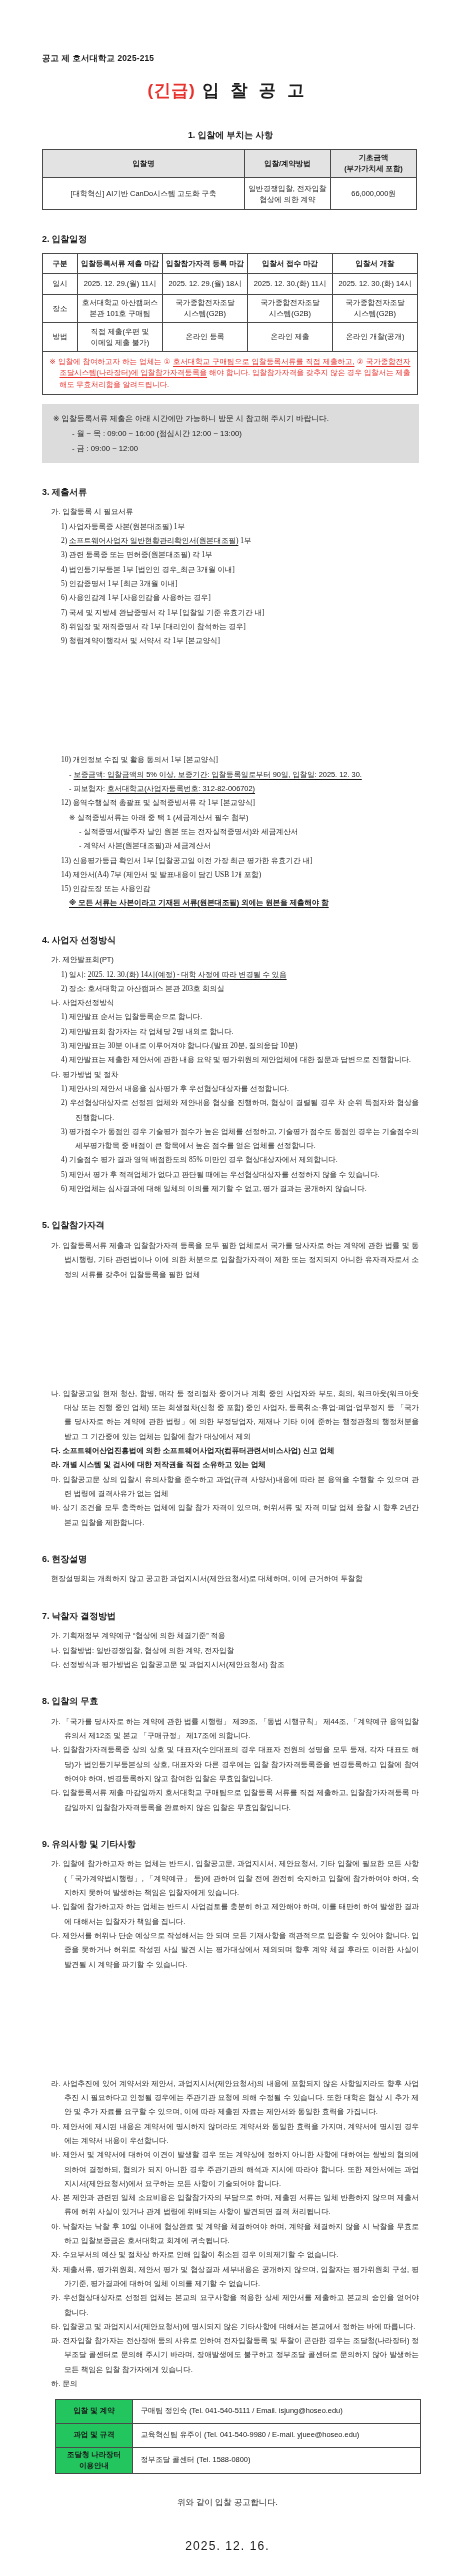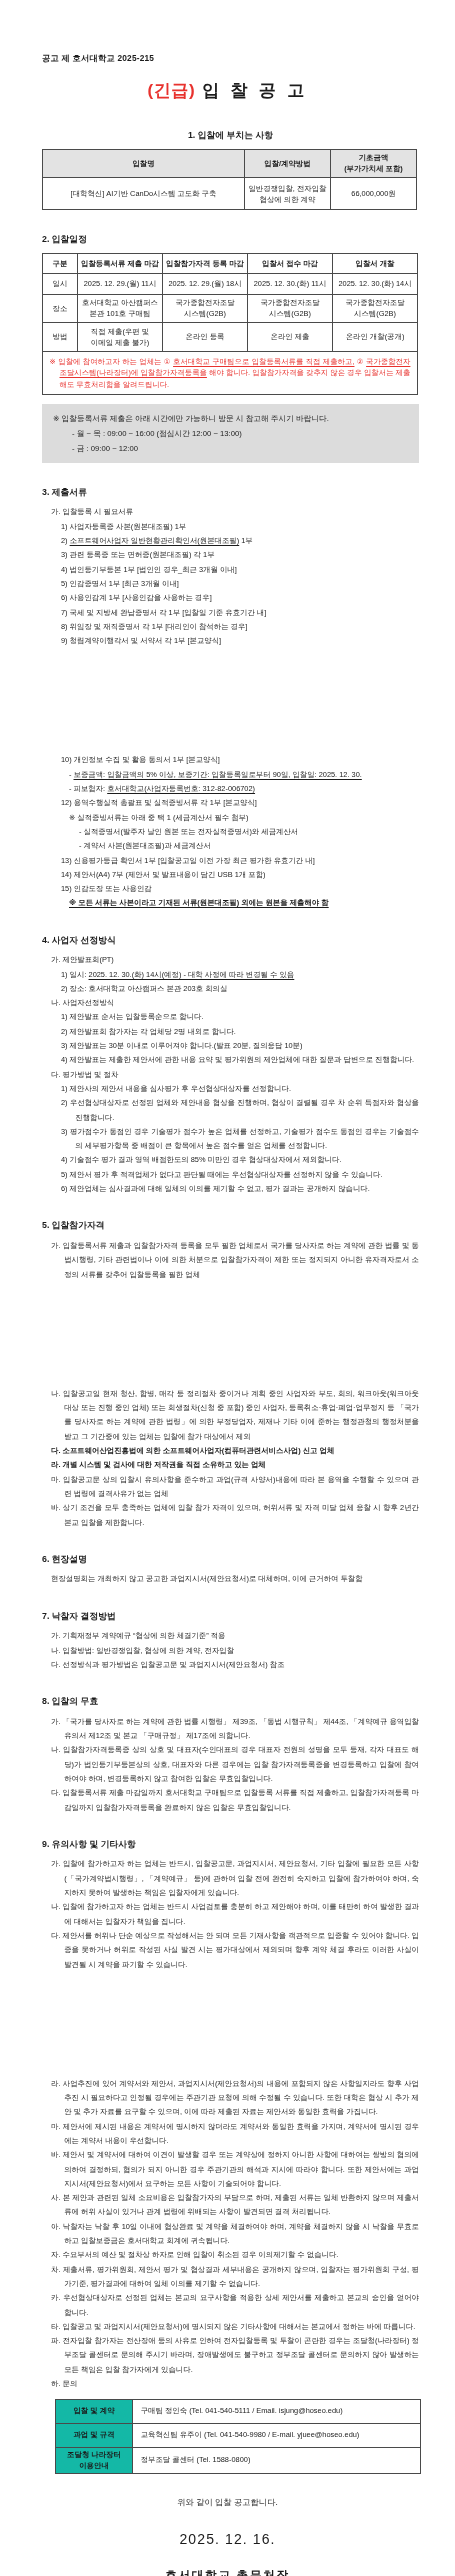--- a/index.html
+++ b/index.html
@@ -17,21 +17,21 @@
   .title .urgent { color: var(--red); margin-right: 7px; letter-spacing: 0.6px; }
   .title .main { letter-spacing: 3.3px; }
 
   :root { --red: #e8322e; }
 
   .sec-h { margin: 24px 36px 6.6px 42px; font-size: 8.8px; font-weight: bold; }
   #doc-body .sec-h { margin: 24px 36px 6.6px 42px; }
 
   .ln { margin-right: 36px; font-size: 7.4px; line-height: 14.3px; text-align: justify; }
   .i1 { margin-left: 51px;  padding-left: 13.2px; text-indent: -13.2px; }
-  .i2 { margin-left: 61px; padding-left: 14.3px; text-indent: -14.3px; }
+  .i2 { margin-left: 61px; padding-left: 14.3px; text-indent: -14.3px; font-family: Liberation Serif, serif; }
   .i3 { margin-left: 69px; padding-left: 11px; text-indent: -11px; }
   .i4 { margin-left: 79px; padding-left: 8.8px; text-indent: -8.8px; }
   .u { text-decoration: underline; text-underline-offset: 1.7px; }
   .b { font-weight: bold; }
   .page-gap { height: 105px; }
 
   table.tbl { border-collapse: collapse; table-layout: fixed; margin-left: 42px; width: 375px; border: 1.1px solid #3a3a3a; }
   table.tbl th, table.tbl td { border: 0.6px solid #4a4a4a; text-align: center; vertical-align: middle; font-size: 7.4px; line-height: 11px; padding: 2.8px 2.2px; white-space: pre-line; }
 
   table.t1 th { background: #e3e3e3; font-weight: bold; height: 26.5px; }
@@ -39,25 +39,25 @@
 
   table.t2 thead th { font-weight: bold; height: 20.4px; background: #fff; }
   table.t2 td, table.t2 th.rowlab { height: 20.4px; font-weight: normal; }
   table.t2 td.note { text-align: justify; color: var(--red); line-height: 11.6px; padding: 3.9px 6.6px 3.9px 16.5px; text-indent: -10px; height: auto; }
 
   .hours { margin: 8.8px 36px 0 42px; background: #dcdcdc; padding: 6.6px 11px 7.2px 11px; font-size: 7.7px; line-height: 15px; }
   .hours .hl { margin-left: 19px; }
 
   table.t3 { border-collapse: collapse; table-layout: fixed; margin: 7.7px 0 0 55px; width: 366px; border: 1.1px solid #3a3a3a; }
   table.t3 th, table.t3 td { border: 0.6px solid #4a4a4a; font-size: 7.4px; vertical-align: middle; }
-  table.t3 th { width: 77px; background: #14b8a6; font-weight: bold; text-align: center; white-space: pre-line; line-height: 10.5px; height: 24px; padding: 2.2px; }
+  table.t3 th { width: 77px; background: #22c55e; font-weight: bold; text-align: center; white-space: pre-line; line-height: 10.5px; height: 24px; padding: 2.2px; }
   table.t3 td { text-align: left; padding: 5.5px 7.7px; line-height: 10.5px; }
 
   .closing { margin-top: 23px; text-align: center; font-size: 8.3px; }
-  .cdate   { margin-top: 23px; text-align: center; font-size: 14px; letter-spacing: 1.1px; }
+  .cdate   { margin-top: 31px; text-align: center; font-size: 12px; letter-spacing: 1.1px; }
   .signer  { margin-top: 21px; text-align: center; font-size: 11.6px; font-weight: bold; letter-spacing: 1.7px; }
 </style>
 </head>
 <body>
 
 <div class="page">
 
   <div class="ref">공고 제 호서대학교 2025-215</div>
 
   <div class="title">

